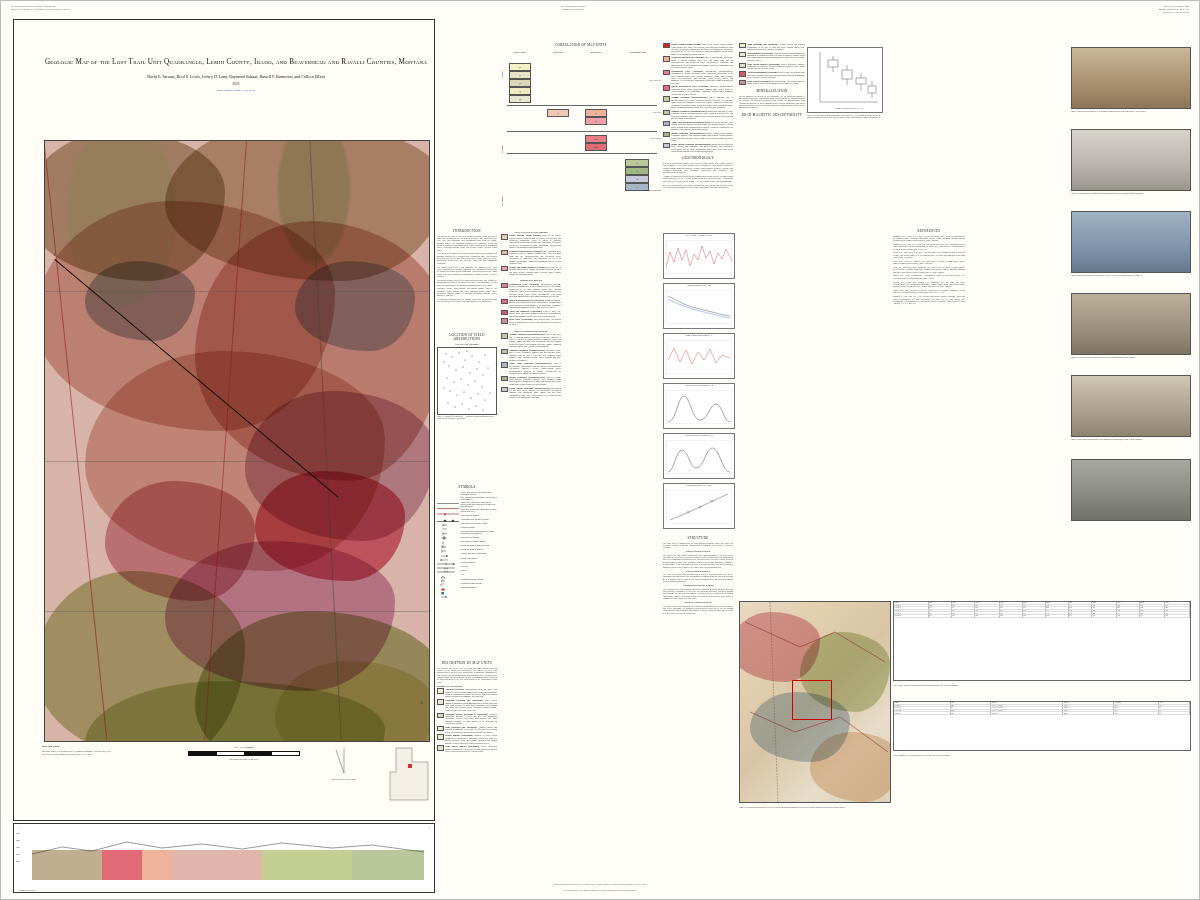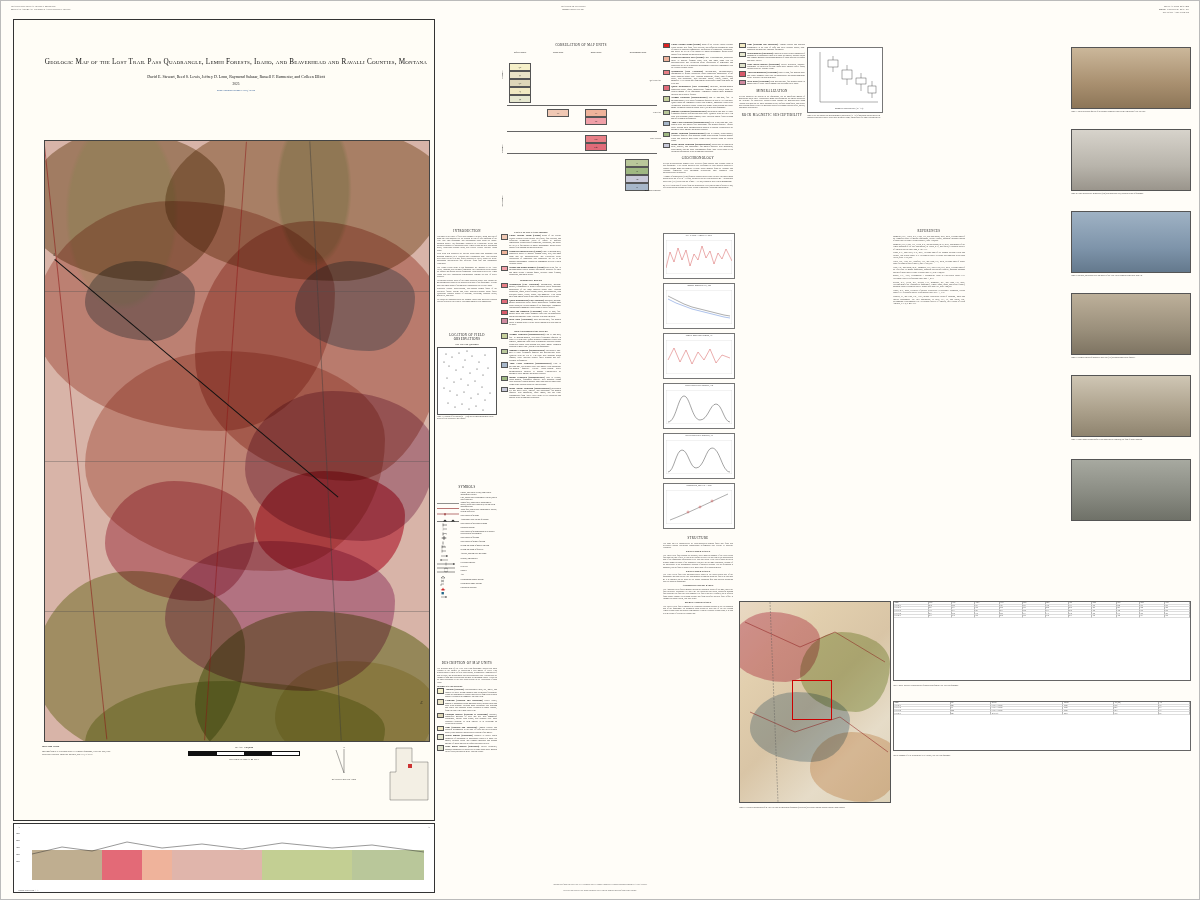--- a/index.html
+++ b/index.html
@@ -80,21 +80,21 @@
     <div>MBMG.MTECH.EDU</div>
   </div>
   <div class="hdr-right">
     <div>DIGITAL WEB MAP 208</div>
     <div>MBMG GEOLOGIC MAP 103</div>
     <div>STEWART AND OTHERS</div>
   </div>
 
   <div class="map-panel">
     <div class="map-title">
-      <h1>Geologic Map of the Lost Trail Pass  Quadrangle, Lemhi Forests, Idaho, and Beaverhead and Ravalli Counties, Montana</h1>
+      <h1>Geologic Map of the Lost Trail Unit  Quadrangle, Lemhi County, Idaho, and Beaverhead and Ravalli Counties, Montana</h1>
       <div class="map-authors">David E. Stewart, Reed S. Lewis, Jeffrey D. Lonn, Raymond Salazar, Russell F. Burmester, and Colleen Elliott</div>
       <div class="map-year">2025</div>
       <div class="map-doi">https://doi.org/10.69051/LOQA5188</div>
     </div>
 
     <div class="map-img">
       <div class="mapbase"></div>
 
       <div class="blob" style="left:-20px;top:-10px;width:200px;height:150px;background:#b9a88b;"></div>
       <div class="blob" style="left:120px;top:-20px;width:280px;height:160px;background:#c2ae90;"></div>

